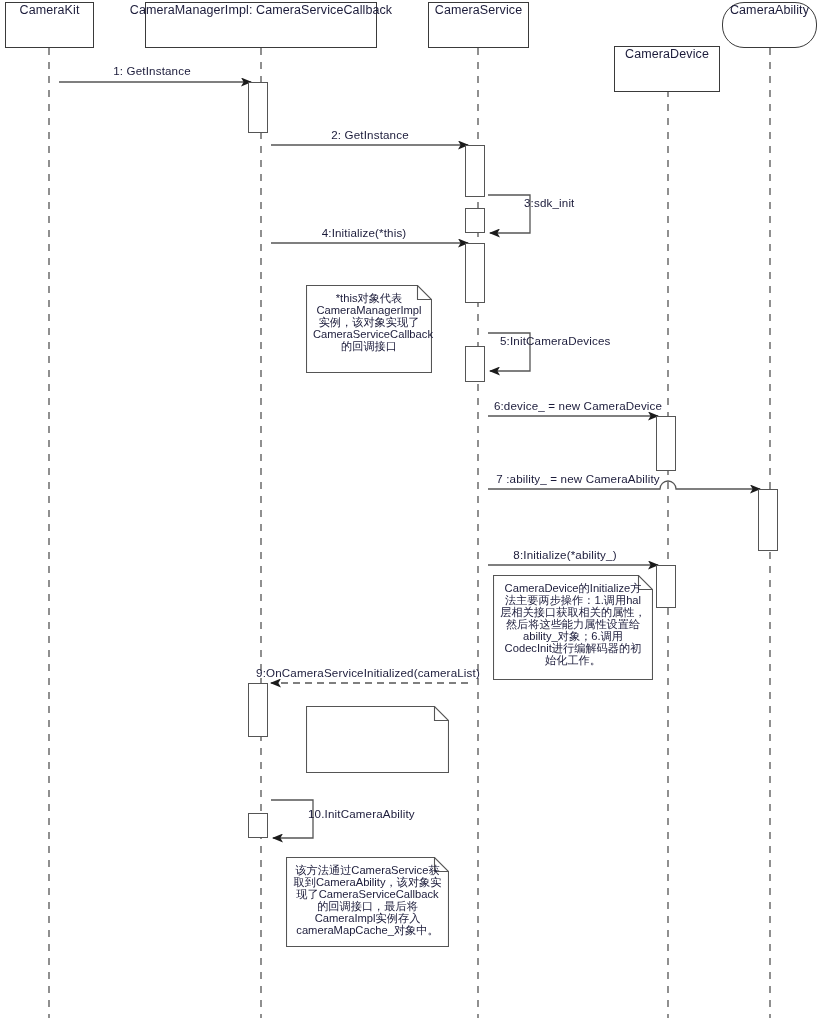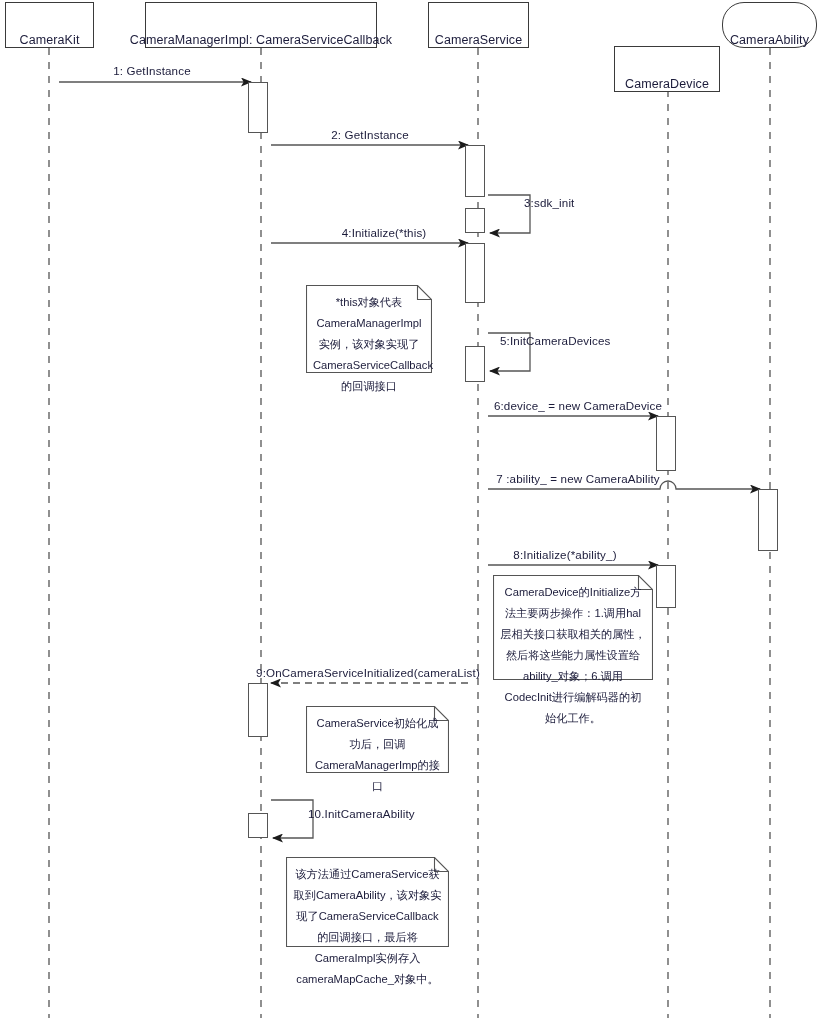--- a/index.html
+++ b/index.html
@@ -24,21 +24,21 @@
     top: 0;
     width: 820px;
     height: 1020px;
   }
   .lifeline-head {
     position: absolute;
     box-sizing: border-box;
     border: 1px solid #3a3a3a;
     background: #ffffff;
     display: flex;
-    align-items: flex-end;
+    align-items: flex-start;
     justify-content: center;
     font-size: 12.5px;
     color: #1b1b3a;
     letter-spacing: 0.1px;
     white-space: nowrap;
     z-index: 4;
   }
   .msg-label {
     position: absolute;
     font-size: 11.6px;
@@ -50,21 +50,21 @@
   }
   .msg-label.centered {
     transform: translateX(-50%);
     text-align: left;
   }
   .note {
     position: absolute;
     box-sizing: border-box;
     background: #ffffff;
     font-size: 11.2px;
-    line-height: 21px;
+    line-height: 12px;
     color: #1b1b3a;
     text-align: center;
     padding: 7px 7px 6px 7px;
     z-index: 6;
     border: none;
   }
   .note .note-bg {
     position: absolute;
     left: 0;
     top: 0;
@@ -145,21 +145,21 @@
       <div class="activation" style="left: 656px; top: 416px; width: 20px; height: 55px;"></div>
       <div class="activation" style="left: 758px; top: 489px; width: 20px; height: 62px;"></div>
       <div class="activation" style="left: 656px; top: 565px; width: 20px; height: 43px;"></div>
       <div class="activation" style="left: 248px; top: 683px; width: 20px; height: 54px;"></div>
       <div class="activation" style="left: 248px; top: 813px; width: 20px; height: 25px;"></div>
     </div>
   <div id="labels-layer">
       <div class="msg-label centered" style="left: 152px; top: 64px;">1:  GetInstance</div>
       <div class="msg-label centered" style="left: 370px; top: 128px;">2:  GetInstance</div>
       <div class="msg-label" style="left: 524px; top: 196px;">3:sdk_init</div>
-      <div class="msg-label centered" style="left: 384px; top: 226px;">4:Initialize(*this)</div>
+      <div class="msg-label centered" style="left: 364px; top: 226px;">4:Initialize(*this)</div>
       <div class="msg-label" style="left: 484px; top: 334px; margin-left: 16px;">5:InitCameraDevices</div>
       <div class="msg-label centered" style="left: 578px; top: 399px;">6:device_ = new CameraDevice</div>
       <div class="msg-label centered" style="left: 578px; top: 472px;">7 :ability_ = new  CameraAbility</div>
       <div class="msg-label centered" style="left: 565px; top: 548px;">8:Initialize(*ability_)</div>
       <div class="msg-label centered" style="left: 368px; top: 666px;">9:OnCameraServiceInitialized(cameraList)</div>
       <div class="msg-label" style="left: 308px; top: 807px;">10.InitCameraAbility</div>
     </div>
   <div id="notes-layer">
       <div class="note" style="left: 306px; top: 285px; width: 126px; height: 88px;">
         <svg class="note-bg" viewBox="0 0 126 88" preserveAspectRatio="none">
@@ -173,21 +173,20 @@
           <path d="M 0.5 0.5 L 145.5 0.5 L 159.5 14.5 L 159.5 104.5 L 0.5 104.5 Z" fill="#ffffff" stroke="#555555" stroke-width="1.1"></path>
           <path d="M 145.5 0.5 L 145.5 14.5 L 159.5 14.5" fill="none" stroke="#555555" stroke-width="1.1"></path>
         </svg>
         <div class="note-text">CameraDevice的Initialize方法主要两步操作：1.调用hal层相关接口获取相关的属性，然后将这些能力属性设置给ability_对象；6.调用CodecInit进行编解码器的初始化工作。</div>
       </div>
       <div class="note" style="left: 306px; top: 706px; width: 143px; height: 67px;">
         <svg class="note-bg" viewBox="0 0 143 67" preserveAspectRatio="none">
           <path d="M 0.5 0.5 L 128.5 0.5 L 142.5 14.5 L 142.5 66.5 L 0.5 66.5 Z" fill="#ffffff" stroke="#555555" stroke-width="1.1"></path>
           <path d="M 128.5 0.5 L 128.5 14.5 L 142.5 14.5" fill="none" stroke="#555555" stroke-width="1.1"></path>
         </svg>
-        <div class="note-text">CameraService初始化成功后，回调CameraManagerImp的接口</div>
       </div>
       <div class="note" style="left: 286px; top: 857px; width: 163px; height: 90px;">
         <svg class="note-bg" viewBox="0 0 163 90" preserveAspectRatio="none">
           <path d="M 0.5 0.5 L 148.5 0.5 L 162.5 14.5 L 162.5 89.5 L 0.5 89.5 Z" fill="#ffffff" stroke="#555555" stroke-width="1.1"></path>
           <path d="M 148.5 0.5 L 148.5 14.5 L 162.5 14.5" fill="none" stroke="#555555" stroke-width="1.1"></path>
         </svg>
         <div class="note-text">该方法通过CameraService获取到CameraAbility，该对象实现了CameraServiceCallback的回调接口，最后将CameraImpl实例存入cameraMapCache_对象中。</div>
       </div>
     </div>
 

